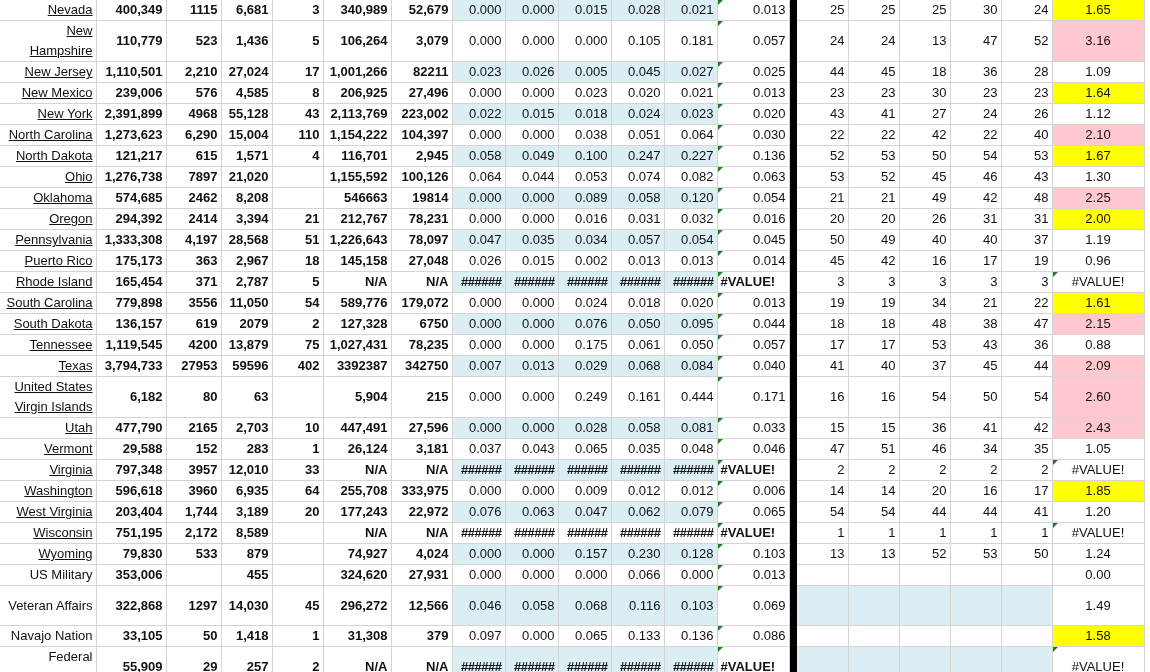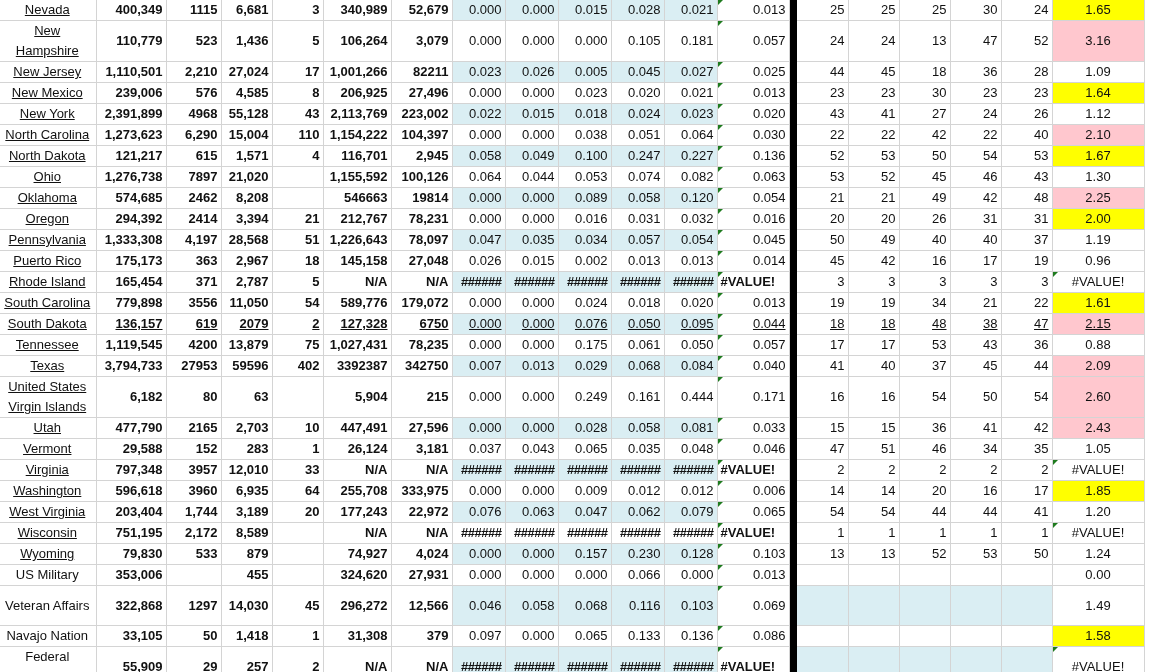--- a/index.html
+++ b/index.html
@@ -2,21 +2,21 @@
 <html><head>
 <meta charset="utf-8">
 <style>
   html, body { margin: 0; padding: 0; background: #ffffff; }
   body { width: 1150px; height: 672px; overflow: hidden; position: relative;
          font-family: "Liberation Sans", "DejaVu Sans", sans-serif; font-size: 13px; color: #111; }
   #sheet { position: absolute; left: 0; top: 0; border-collapse: collapse; table-layout: fixed; }
   #sheet td { border-right: 1px solid #d4d4d4; border-bottom: 1px solid #d4d4d4; padding: 0 3px;
               white-space: nowrap; overflow: hidden; text-align: right; vertical-align: middle;
               line-height: 20px; position: relative; box-sizing: border-box; }
-  #sheet td.name { text-align: center; white-space: normal; line-height: 20px; padding-left: 2px; }
+  #sheet td.name { text-align: right; white-space: normal; line-height: 20px; padding-left: 2px; }
   #sheet td.name span.link { text-decoration: underline; color: #111; cursor: pointer; }
   #sheet td.name span.plain { text-decoration: none; }
   #sheet td.bold { font-weight: bold; }
   #sheet td.blue { background: #daeef3; }
   #sheet td.err { text-align: left; font-weight: bold; }
   #sheet td.ratio { text-align: center; }
   #sheet td.yellow { background: #ffff00; }
   #sheet td.pink { background: #ffc7ce; }
   #sheet td.divider { background: #000; border: none; padding: 0; }
   .flag::before { content: ""; position: absolute; left: 0; top: 0; width: 0; height: 0;
@@ -351,21 +351,21 @@
         <td>0.020</td>
         <td class="flag">0.013</td>
         <td class="divider"></td>
         <td>19</td>
         <td>19</td>
         <td>34</td>
         <td>21</td>
         <td>22</td>
         <td class="ratio yellow">1.61</td>
       </tr>
-      <tr style="height: 20px; text-decoration: underline;">
+      <tr style="height: 20px;">
         <td class="name"><span class="link">South Dakota</span></td>
         <td class="bold">136,157</td>
         <td class="bold">619</td>
         <td class="bold">2079</td>
         <td class="bold">2</td>
         <td class="bold">127,328</td>
         <td class="bold">6750</td>
         <td class="blue">0.000</td>
         <td class="blue">0.000</td>
         <td class="blue">0.076</td>

